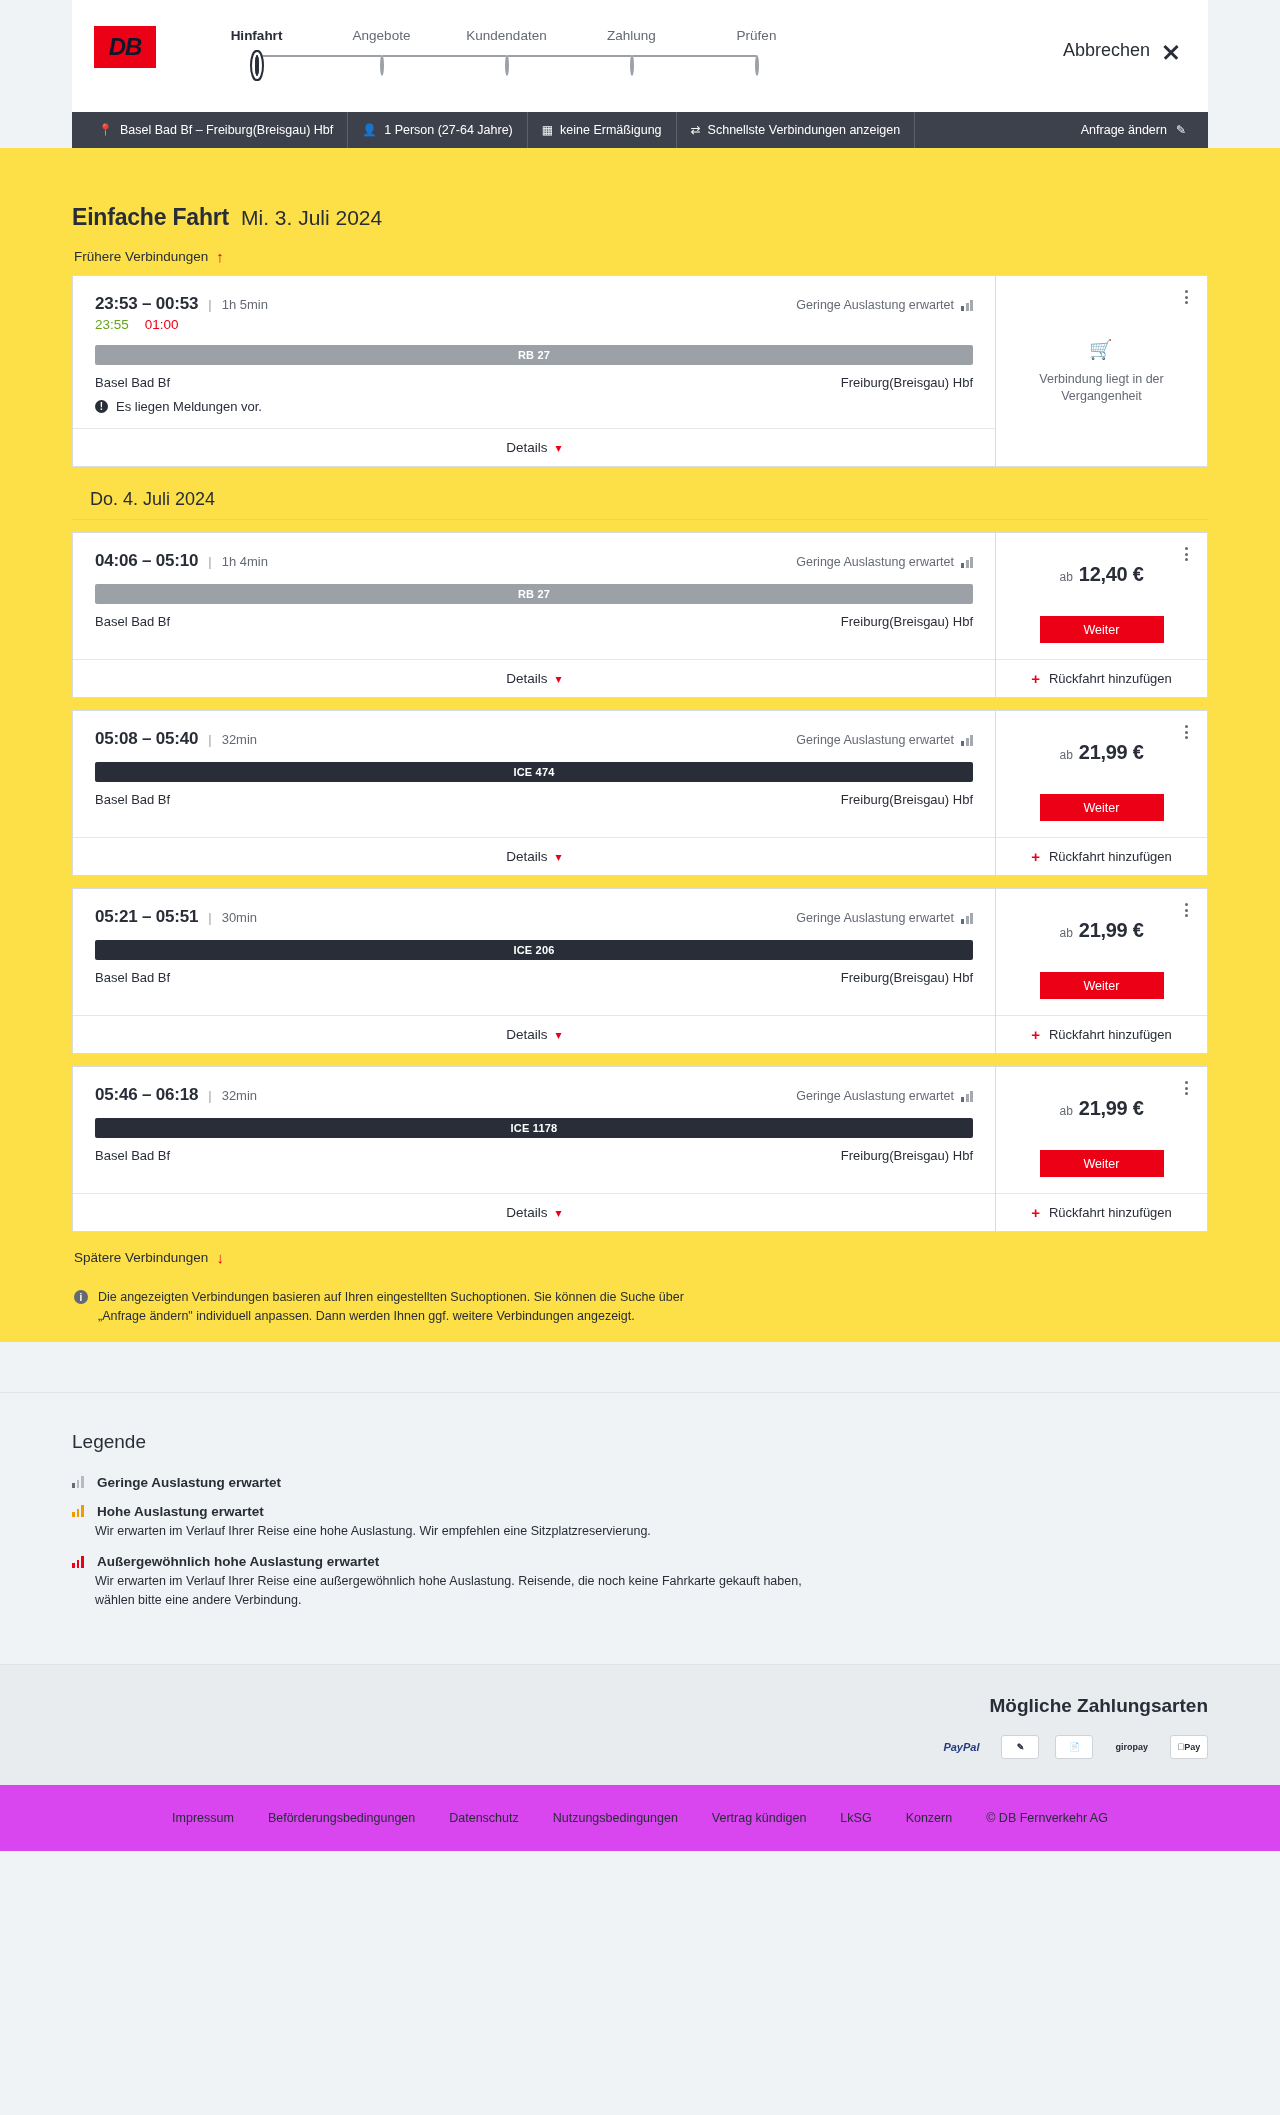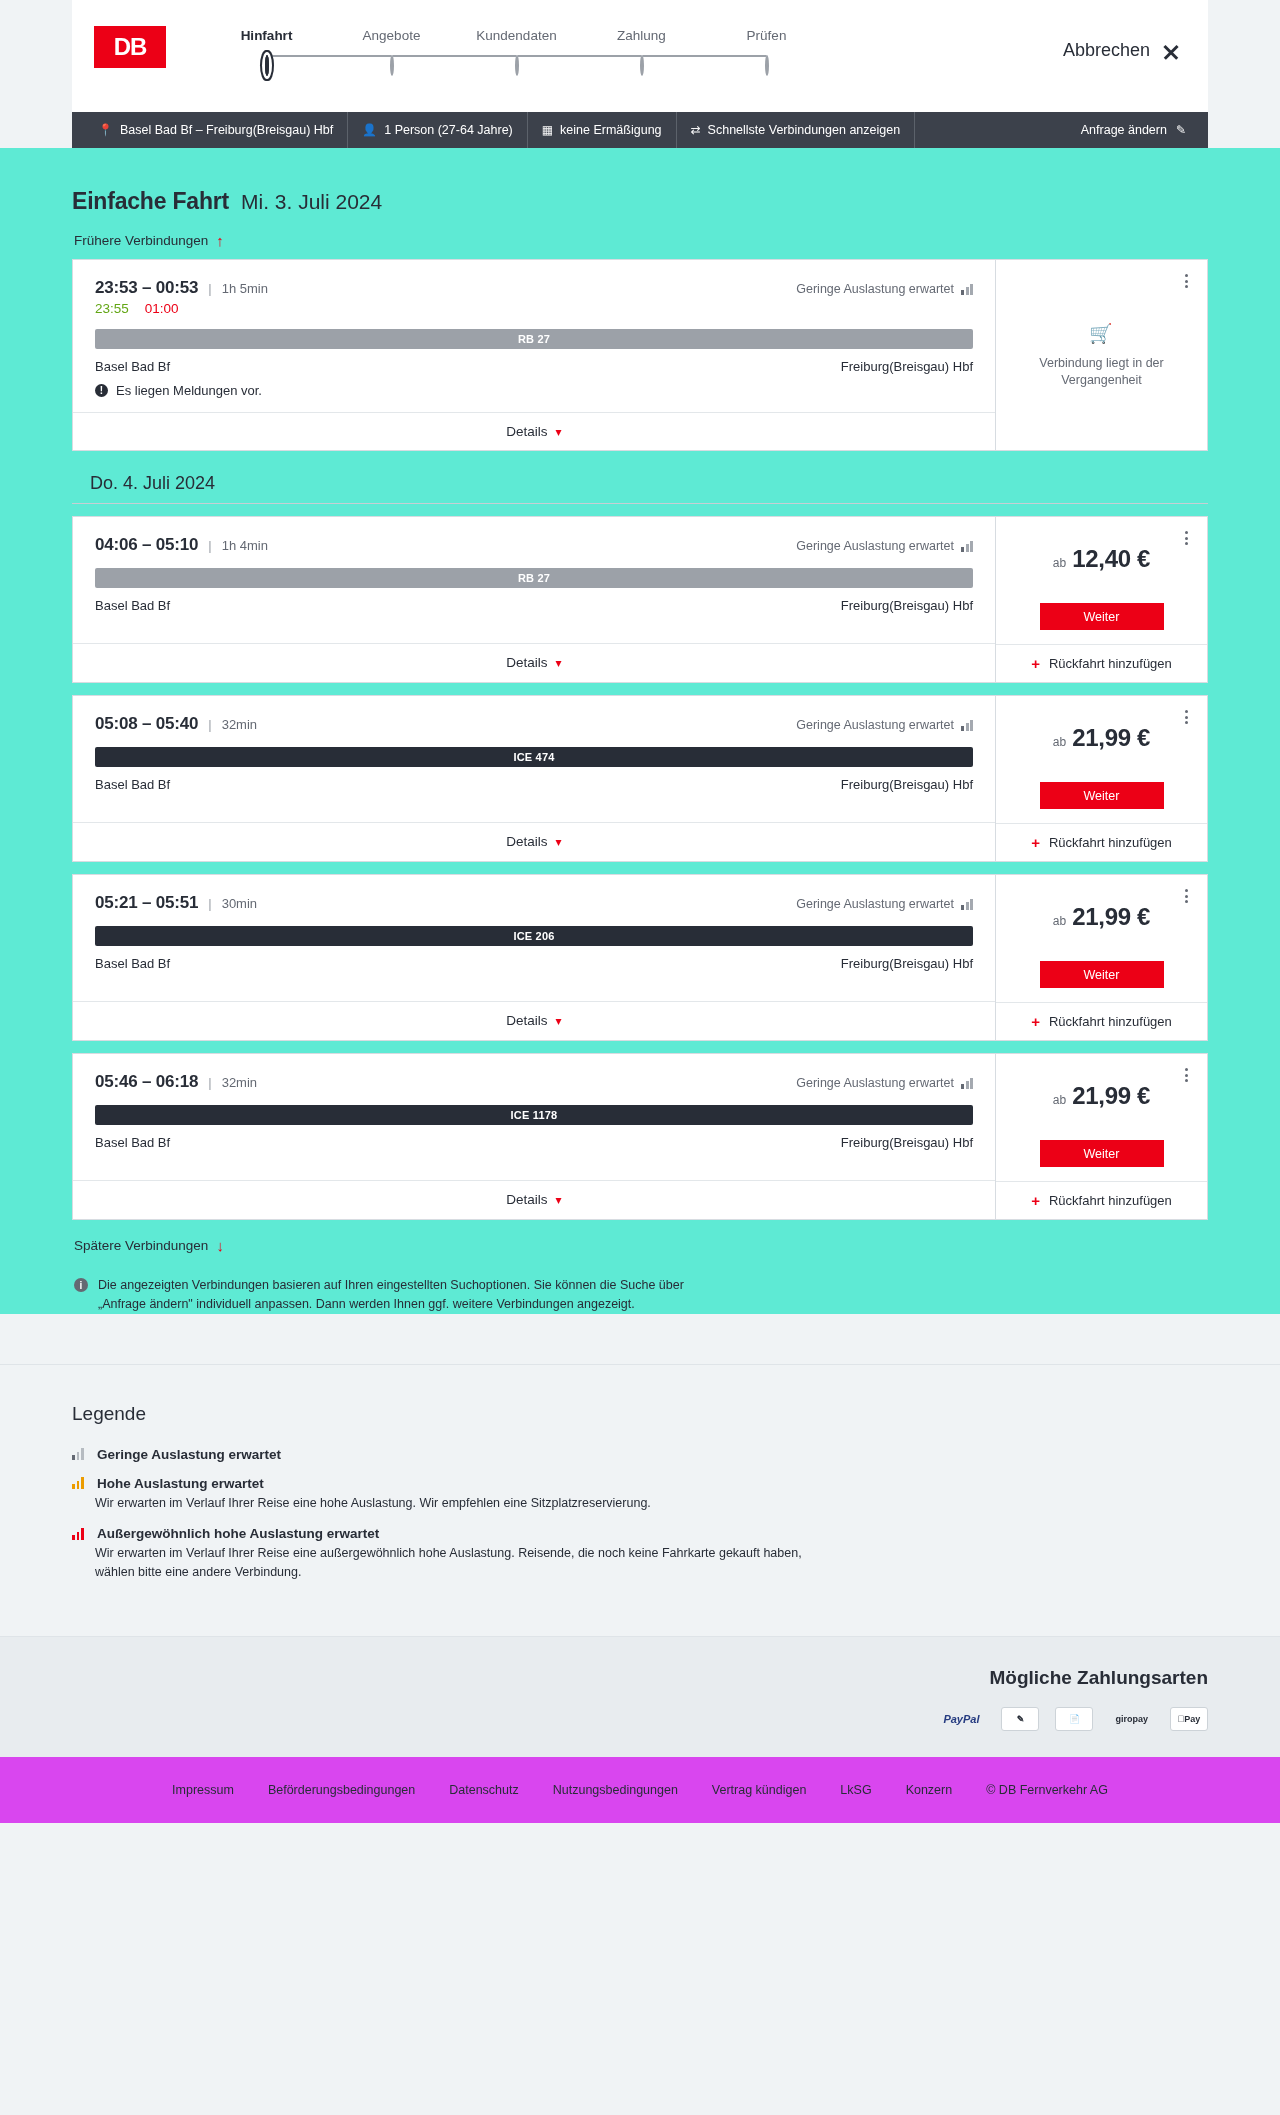--- a/index.html
+++ b/index.html
@@ -21,28 +21,29 @@
   .header {
     background: #ffffff;
     height: 112px;
     display: flex;
     align-items: flex-start;
     padding: 0;
     position: relative;
     border-bottom: 1px solid #ffffff;
   }
   .db-logo {
-    width: 72px; height: 42px;
+    width: 62px; height: 42px;
     background: #ec0016;
-    color: #ffffff;
+    color: #0f172a;
     font-weight: bold;
     font-size: 24px;
     letter-spacing: -1px;
     display: flex; align-items: center; justify-content: center;
     margin: 26px 0 0 22px;
+    font-style: italic;
   }
   .stepper {
     display: flex;
     margin-left: 38px;
     margin-top: 28px;
     position: relative;
   }
   .step {
     width: 125px;
     text-align: center;
@@ -121,21 +122,21 @@
   .sum-item:last-of-type { border-right: none; }
   .sum-icon { font-size: 12px; opacity: .95; }
   .sum-spacer { flex: 1; }
   .sum-edit {
     display: flex; align-items: center; gap: 9px;
     padding-right: 10px; font-size: 12.5px; cursor: pointer;
   }
   .pencil { font-size: 12px; }
 
   
-  .main { padding: 0 72px; background: #5eead4; }
+  .main { padding: 16px 72px; background: #fde047; }
   .title-row {
     display: flex; align-items: baseline; gap: 12px;
     padding: 40px 0 0 0;
   }
   .title-main { font-size: 23px; font-weight: bold; letter-spacing: -.2px; }
   .title-date { font-size: 21px; font-weight: normal; color: #282d37; }
 
   .earlier, .later {
     display: flex; align-items: center; gap: 8px;
     font-size: 13.5px; color: #282d37; cursor: pointer;
@@ -227,21 +228,21 @@
 
   .price-box {
     flex: 1;
     display: flex; flex-direction: column;
     align-items: center; justify-content: center;
     padding: 28px 18px 14px 18px;
     gap: 16px;
   }
   .price-line { display: flex; align-items: baseline; gap: 6px; }
   .ab { font-size: 12px; color: #646973; }
-  .price { font-size: 24px; font-weight: bold; letter-spacing: -.3px; }
+  .price { font-size: 20px; font-weight: bold; letter-spacing: -.3px; }
   .weiter {
     margin-top: 14px;
     width: 124px; height: 27px;
     background: #ec0016; color: #ffffff;
     border: none;
     font-size: 12.5px;
     font-family: "Liberation Sans", sans-serif;
     cursor: pointer;
     display: flex; align-items: center; justify-content: center;
   }

